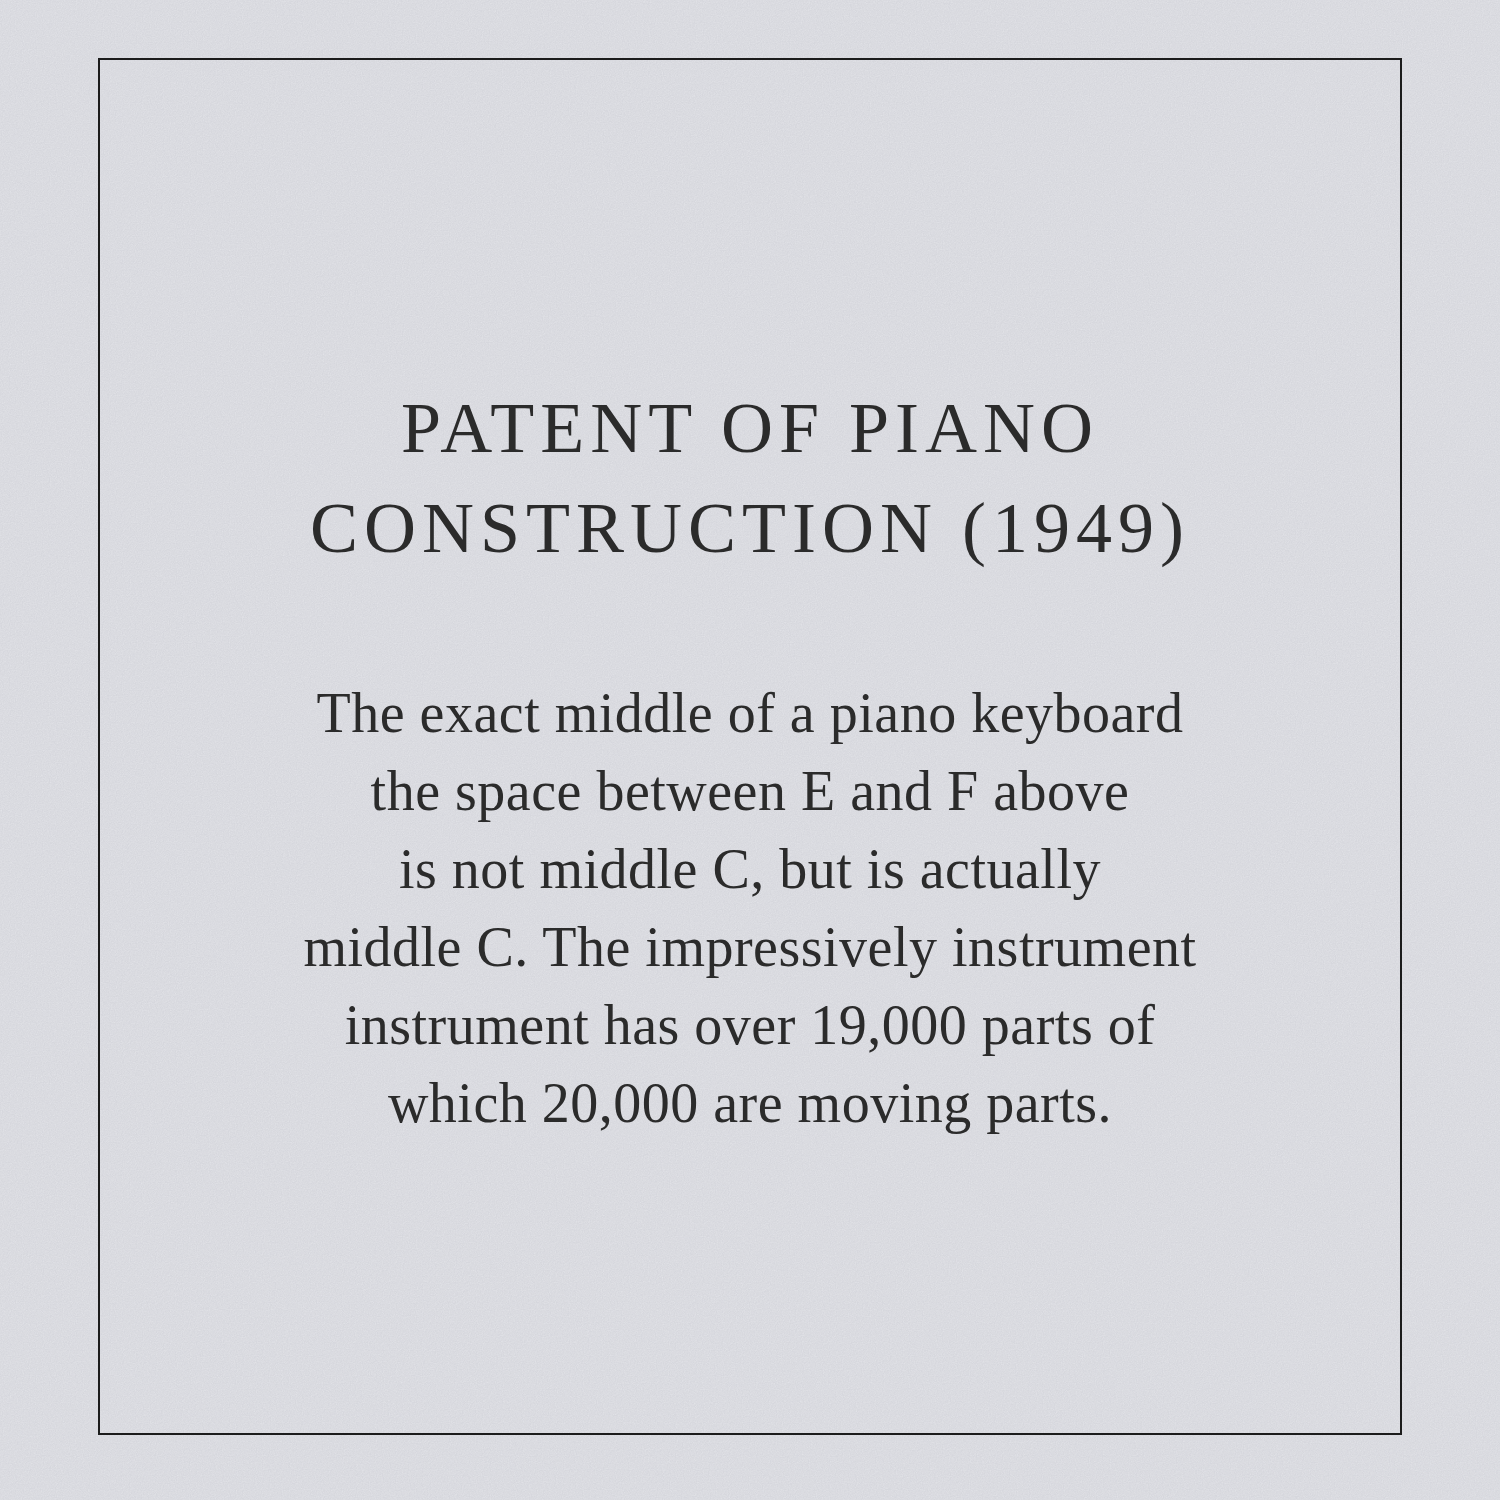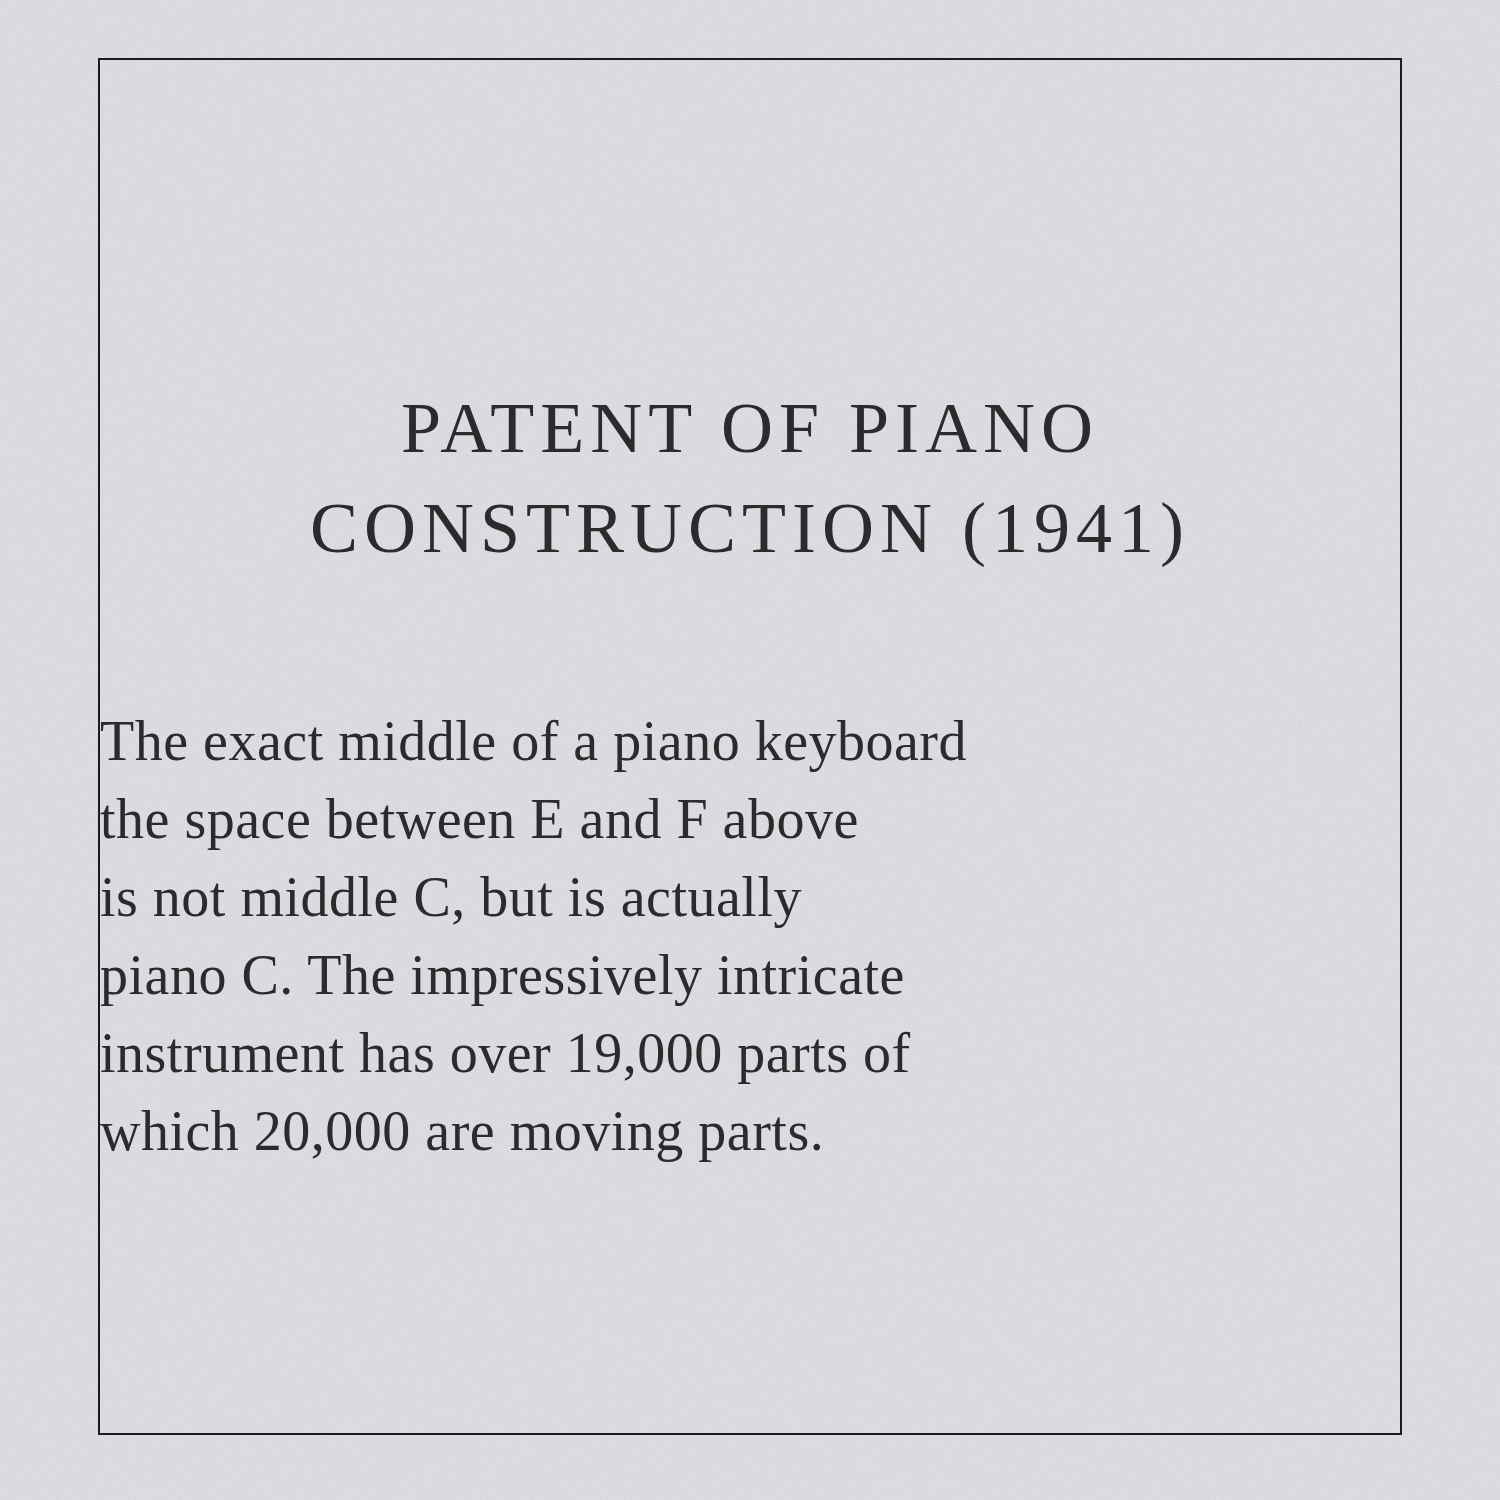--- a/index.html
+++ b/index.html
@@ -42,24 +42,24 @@
   }
   .title-line {
     font-size: 72px;
     line-height: 100px;
     font-weight: 300;
     letter-spacing: 6px;
     white-space: nowrap;
   }
   .body-block {
     position: absolute;
-    top: 642px;
+    top: 614px;
     left: 0;
     right: 0;
-    text-align: left;
+    text-align: center;
   }
   .body-line {
     font-size: 56px;
     line-height: 78px;
     font-weight: 300;
     letter-spacing: 0.5px;
     white-space: nowrap;
   }
 </style>
 </head>
@@ -75,26 +75,26 @@
                 0 0 0 0 0.2
                 0.55 0.55 0.55 0 0"></feColorMatrix>
     </filter>
     <rect width="1500" height="1500" filter="url(#paperNoise)" opacity="0.14"></rect>
   </svg>
 
   <div class="frame">
 
     <div class="title-block">
       <div class="title-line">PATENT OF PIANO</div>
-      <div class="title-line">CONSTRUCTION (1941)</div>
+      <div class="title-line">CONSTRUCTION (1949)</div>
     </div>
 
     <div class="body-block">
       <div class="body-line">The exact middle of a piano keyboard</div>
       <div class="body-line">the space between E and F above</div>
       <div class="body-line">is not middle C, but is actually</div>
-      <div class="body-line">piano C. The impressively intricate</div>
+      <div class="body-line">middle C. The impressively instrument</div>
       <div class="body-line">instrument has over 19,000 parts of</div>
       <div class="body-line">which 20,000 are moving parts.</div>
     </div>
 
   </div>
 </div>
 
 </body></html>

